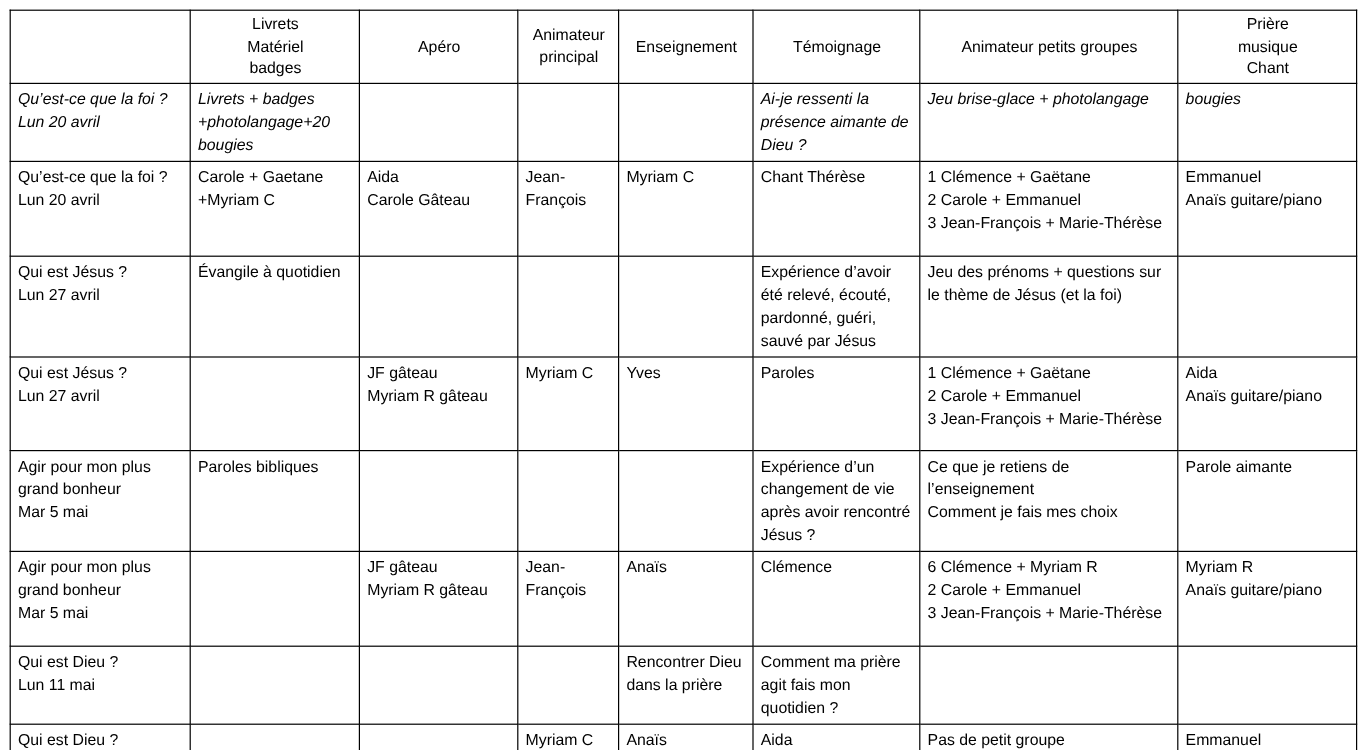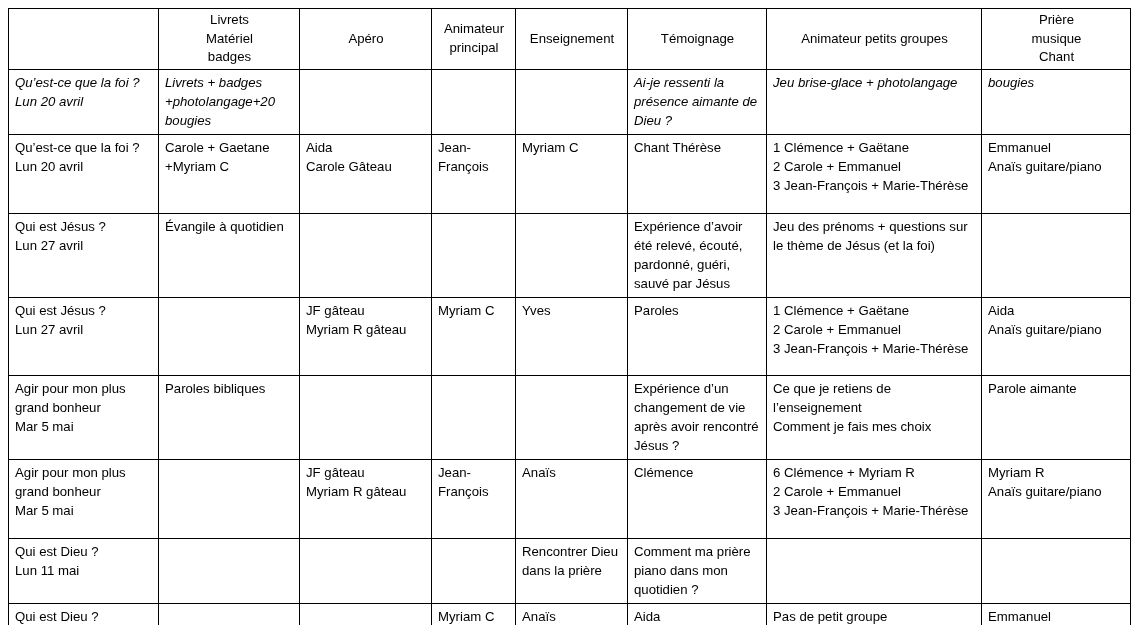--- a/index.html
+++ b/index.html
@@ -183,21 +183,21 @@
           <td class="red">Myriam R
  Anaïs guitare/piano</td>
         </tr>
         <tr class="h59">
           <td class="">Qui est Dieu ?
 Lun 11 mai</td>
           <td class="empty"></td>
           <td class="empty"></td>
           <td class="empty"></td>
           <td class="">Rencontrer Dieu dans la prière</td>
-          <td class="">Comment ma prière piano dans mon quotidien ?</td>
+          <td class="">Comment ma prière agit fais mon quotidien ?</td>
           <td class="empty"></td>
           <td class="empty"></td>
         </tr>
         <tr class="h44">
           <td class="red">Qui est Dieu ?
 Lun 11 mai</td>
           <td class="red empty"></td>
           <td class="red empty"></td>
           <td class="red">Myriam C</td>
           <td class="red">Anaïs</td>

